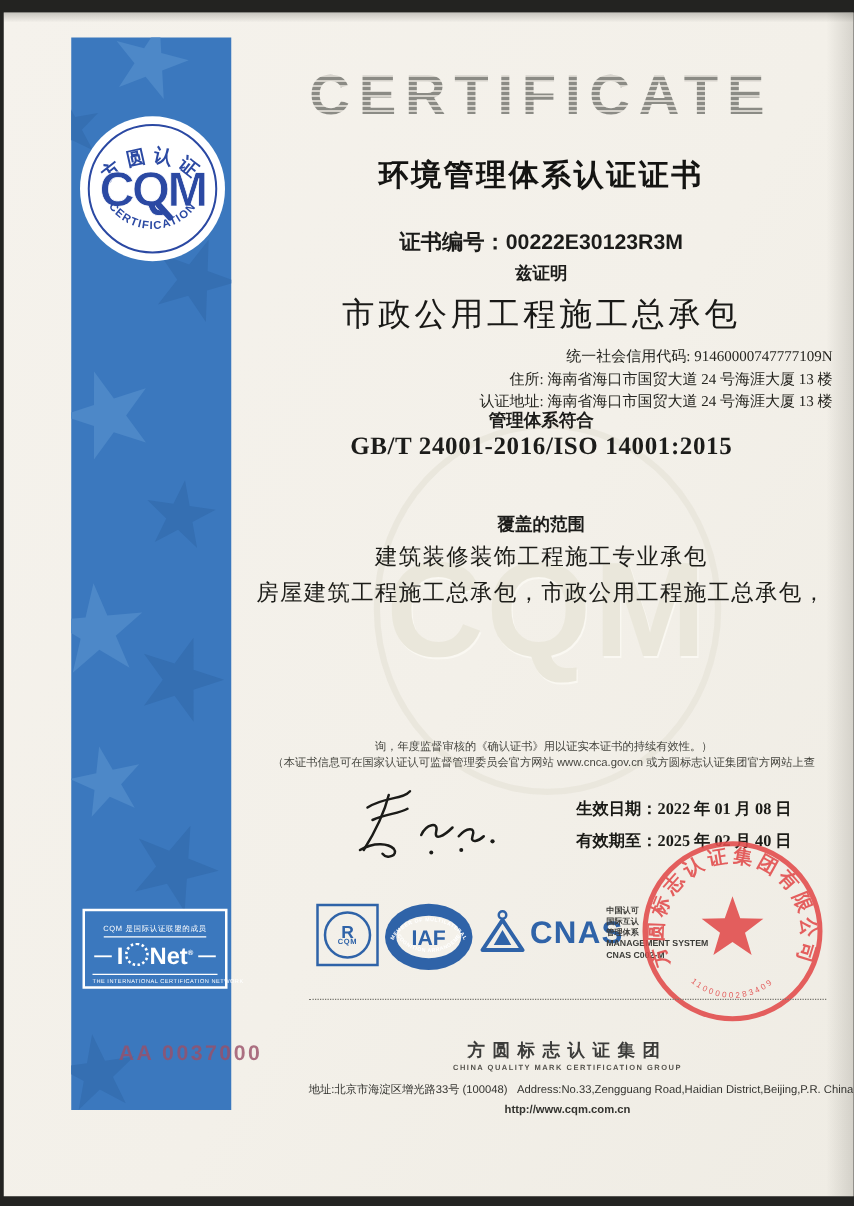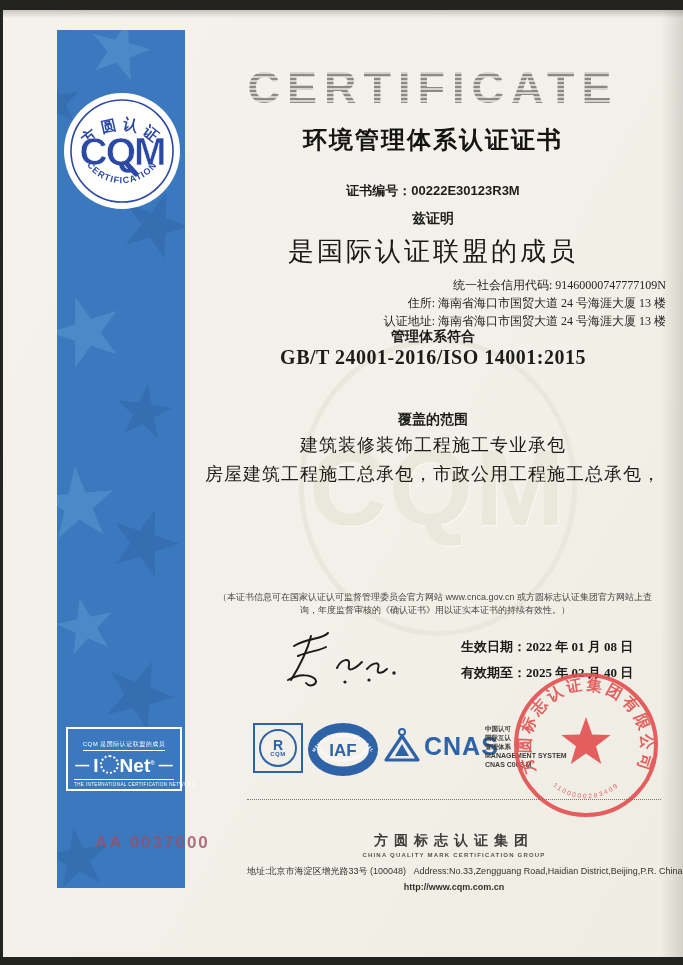--- a/index.html
+++ b/index.html
@@ -40,21 +40,21 @@
   .serial{position:absolute;left:92px;top:823px;font-size:17px;font-weight:bold;letter-spacing:2px;
     color:#9a5068;opacity:.8;}
 
   
   .col{position:absolute;left:197px;width:466px;text-align:center;}
   .banner{top:40px;font-size:45px;font-weight:bold;letter-spacing:7px;
     background:repeating-linear-gradient(180deg,#8b8b85 0 2px,#d6d3cc 2px 4px);
     -webkit-background-clip:text;background-clip:text;color:transparent;-webkit-text-fill-color:transparent;
     white-space:nowrap;}
   .title{top:114px;font-size:24px;font-weight:bold;letter-spacing:2px;color:#141412;}
-  .certno{top:172px;font-size:13px;font-weight:bold;}
+  .certno{top:172px;font-size:17px;font-weight:bold;}
   .certify{top:200px;font-size:14px;font-weight:bold;}
   .company{top:224px;font-size:26px;letter-spacing:3px;font-family:"Liberation Serif",serif;color:#191917;}
   .info{top:266px;font-size:12px;line-height:18px;font-family:"Liberation Serif",serif;color:#24241f;text-align:right;}
   .conform{top:318px;font-size:14px;font-weight:bold;}
   .gbt{top:336px;font-size:20px;font-weight:bold;font-family:"Liberation Serif",serif;letter-spacing:0.5px;}
   .scope-head{top:401px;font-size:14px;font-weight:bold;}
   .scope{top:421px;font-size:18px;line-height:29px;letter-spacing:1px;font-family:"Liberation Serif",serif;color:#1d1d19;}
   .fineprint{position:absolute;left:212px;top:581px;width:440px;text-align:center;
     font-size:9px;line-height:13px;color:#45453f;}
 
@@ -137,44 +137,44 @@
     <div class="iqnet-mid">
       <span class="iqnet-dash">—</span>
       <span><span>I</span><span class="qring"></span><span>Net</span><span class="iqnet-reg">®</span></span>
       <span class="iqnet-dash">—</span>
     </div>
     <div class="iqnet-bot">THE INTERNATIONAL CERTIFICATION NETWORK</div>
   </div>
 
   <div class="serial">AA 0037000</div>
 
-  <div class="col banner" style="position:absolute;margin-top:12px;">CERTIFICATE</div>
+  <div class="col banner" style="position:absolute;">CERTIFICATE</div>
   <div class="col title" style="position:absolute;">环境管理体系认证证书</div>
   <div class="col certno" style="position:absolute;">证书编号：00222E30123R3M</div>
   <div class="col certify" style="position:absolute;">兹证明</div>
 
-  <div class="col company" style="position:absolute;">是国际认证联盟的成员</div>
+  <div class="col company" style="position:absolute;">市政公用工程施工总承包</div>
   <div class="col info" style="position:absolute;">
     <div>统一社会信用代码: 91460000747777109N</div>
     <div>住所: 海南省海口市国贸大道 24 号海涯大厦 13 楼</div>
     <div>认证地址: 海南省海口市国贸大道 24 号海涯大厦 13 楼</div>
   </div>
 
   <div class="col conform" style="position:absolute;">管理体系符合</div>
   <div class="col gbt" style="position:absolute;">GB/T 24001-2016/ISO 14001:2015</div>
 
   <div class="col scope-head" style="position:absolute;">覆盖的范围</div>
   <div class="col scope" style="position:absolute;">
     <div>建筑装修装饰工程施工专业承包</div>
     <div>房屋建筑工程施工总承包，市政公用工程施工总承包，</div>
   </div>
 
   <div class="fineprint">
+    <div>询，年度监督审核的《确认证书》用以证实本证书的持续有效性。）</div>
     <div>（本证书信息可在国家认证认可监督管理委员会官方网站 www.cnca.gov.cn 或方圆标志认证集团官方网站上查</div>
-    <div>询，年度监督审核的《确认证书》用以证实本证书的持续有效性。）</div>
   </div>
 
   <svg class="signature" width="130" height="66" viewBox="0 0 130 66">
     <g fill="none" stroke="#1b1b18" stroke-width="2" stroke-linecap="round">
       <path d="M30,8 C27,20 20,36 10,52"></path>
       <path d="M13,18 C27,9 41,12 47,5"></path>
       <path d="M17,28 C28,23 38,23 45,19"></path>
       <path d="M7,52 C19,45 30,47 34,51 C38,56 29,60 25,55"></path>
       <path d="M56,40 C60,31 70,29 68,37 C66,45 74,41 81,34"></path>
       <path d="M86,41 C92,34 100,33 97,41 C95,47 102,45 106,41"></path>

